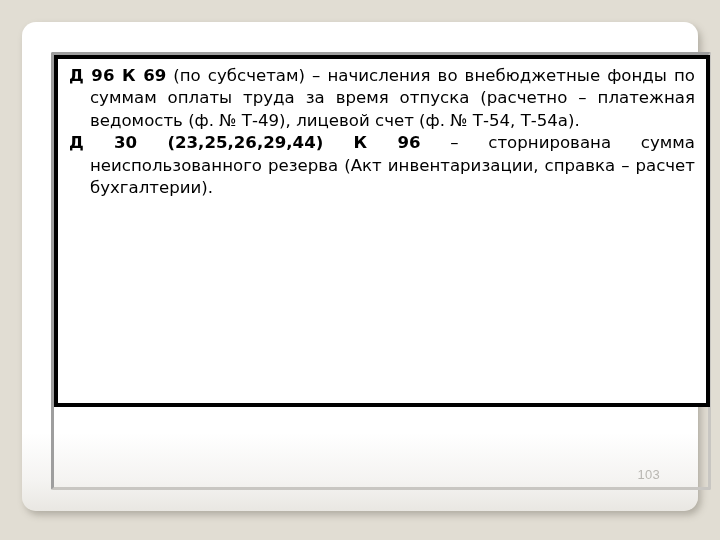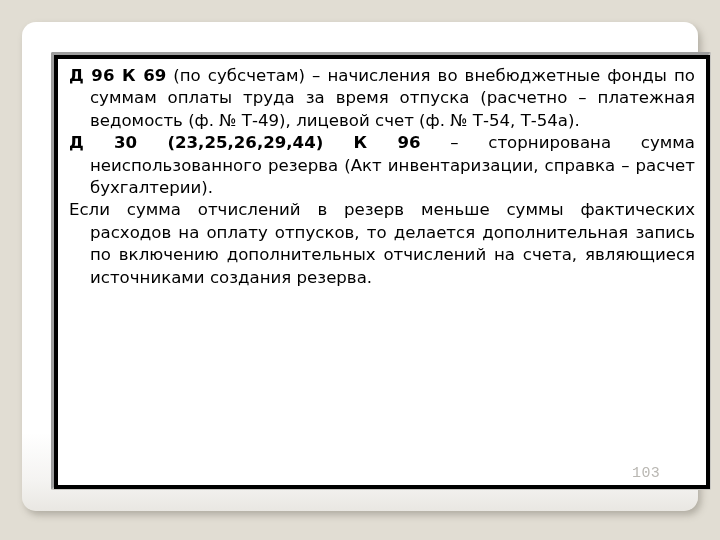--- a/index.html
+++ b/index.html
@@ -48,21 +48,21 @@
     border-radius: 2px;
     background: transparent;
   }
 
   
   .content-frame {
     position: absolute;
     left: 32px;
     top: 33px;
     width: 656px;
-    height: 434px;
+    height: 352px;
     box-sizing: border-box;
     border: 4px solid #000000;
     background: #ffffff;
     overflow: hidden;
   }
 
   .content-body {
     position: absolute;
     left: 0;
     top: 0;
@@ -87,44 +87,43 @@
 
   .para b {
     font-weight: bold;
   }
 
   
   .page-number {
     position: absolute;
     right: 38px;
     bottom: 29px;
-    font-size: 15px;
+    font-size: 13px;
     color: #b9b7b2;
-    font-family: Liberation Mono, monospace;
+    font-family: Liberation Sans, sans-serif;
     letter-spacing: 0.3px;
   }
 </style>
 </head>
 <body>
 
 <div id="slide-root">
 
   <div class="slide-card">
 
     <div class="frame-bevel"></div>
 
     <div class="content-frame">
       <div class="content-body">
 
         <p class="para"><b>Д 96 К 69</b><span> (по субсчетам) – начисления во внебюджетные фонды по суммам оплаты труда за время отпуска (расчетно – платежная ведомость (ф. № Т-49), лицевой счет (ф. № Т-54, Т-54а).</span></p>
 
 
         <p class="para"><b>Д 30 (23,25,26,29,44) К 96</b><span> – сторнирована сумма неиспользованного резерва (Акт инвентаризации, справка – расчет бухгалтерии).</span></p>
 
-        <p class="para"><span>Если сумма отчислений в резерв меньше суммы фактических расходов на оплату отпусков, то делается дополнительная запись по включению дополнительных отчислений на счета, являющиеся источниками создания резерва.</span></p>
 
 
       </div>
     </div>
 
     <div class="page-number">103</div>
 
   </div>
 
 </div>

